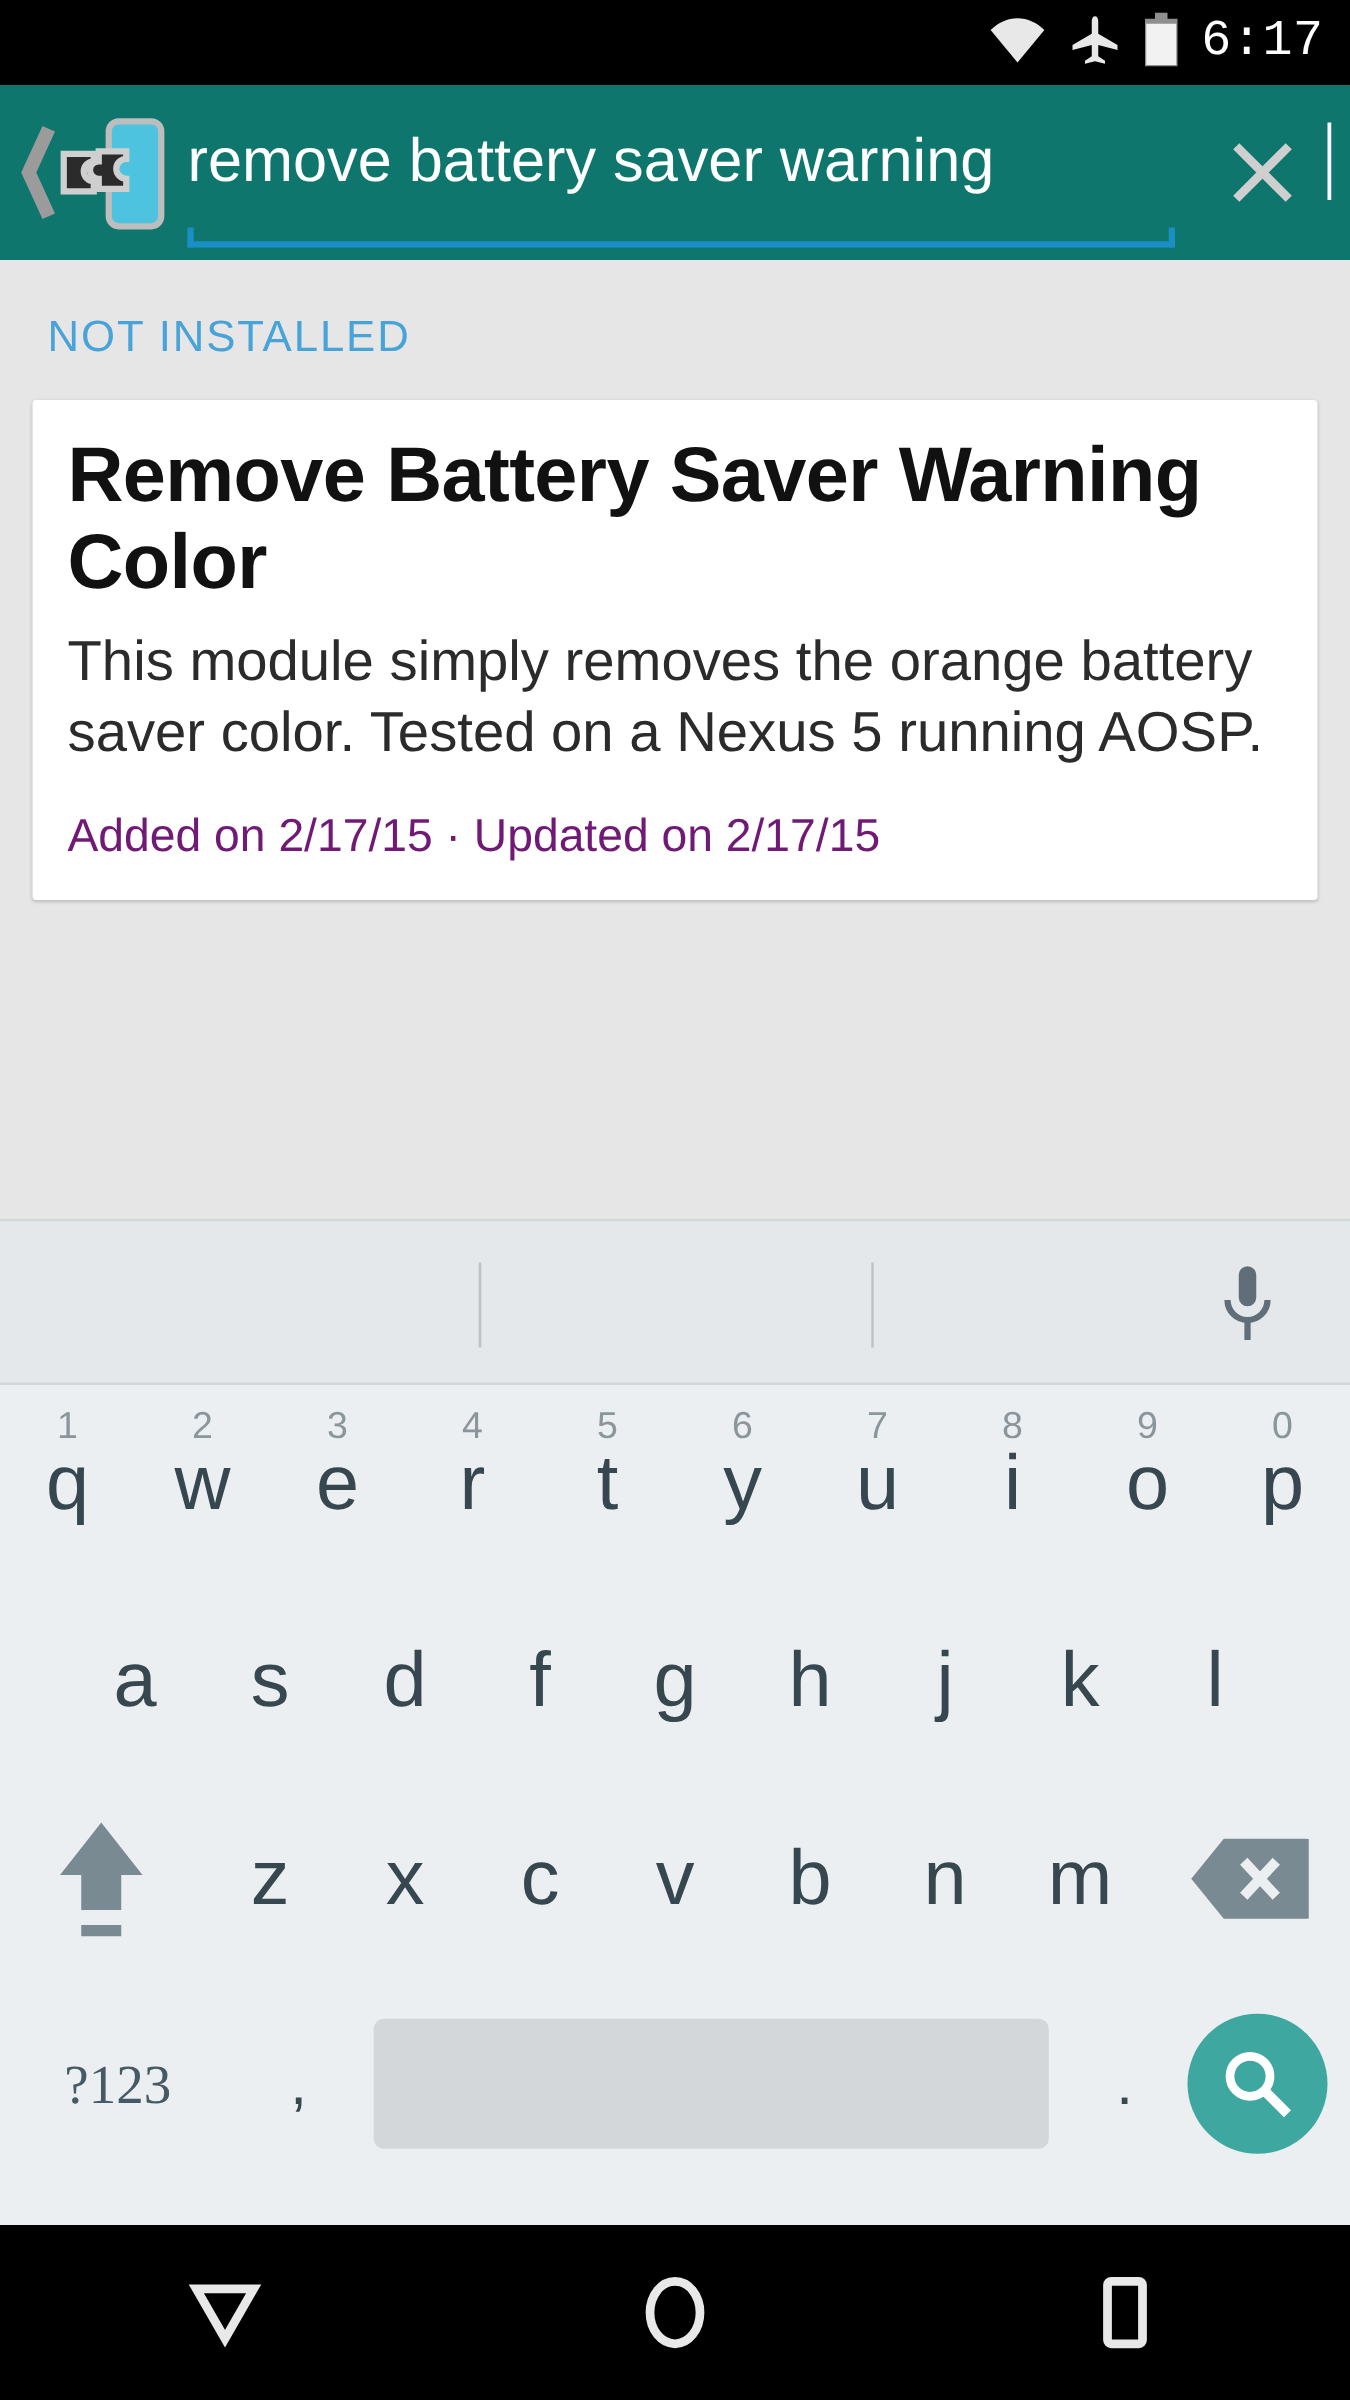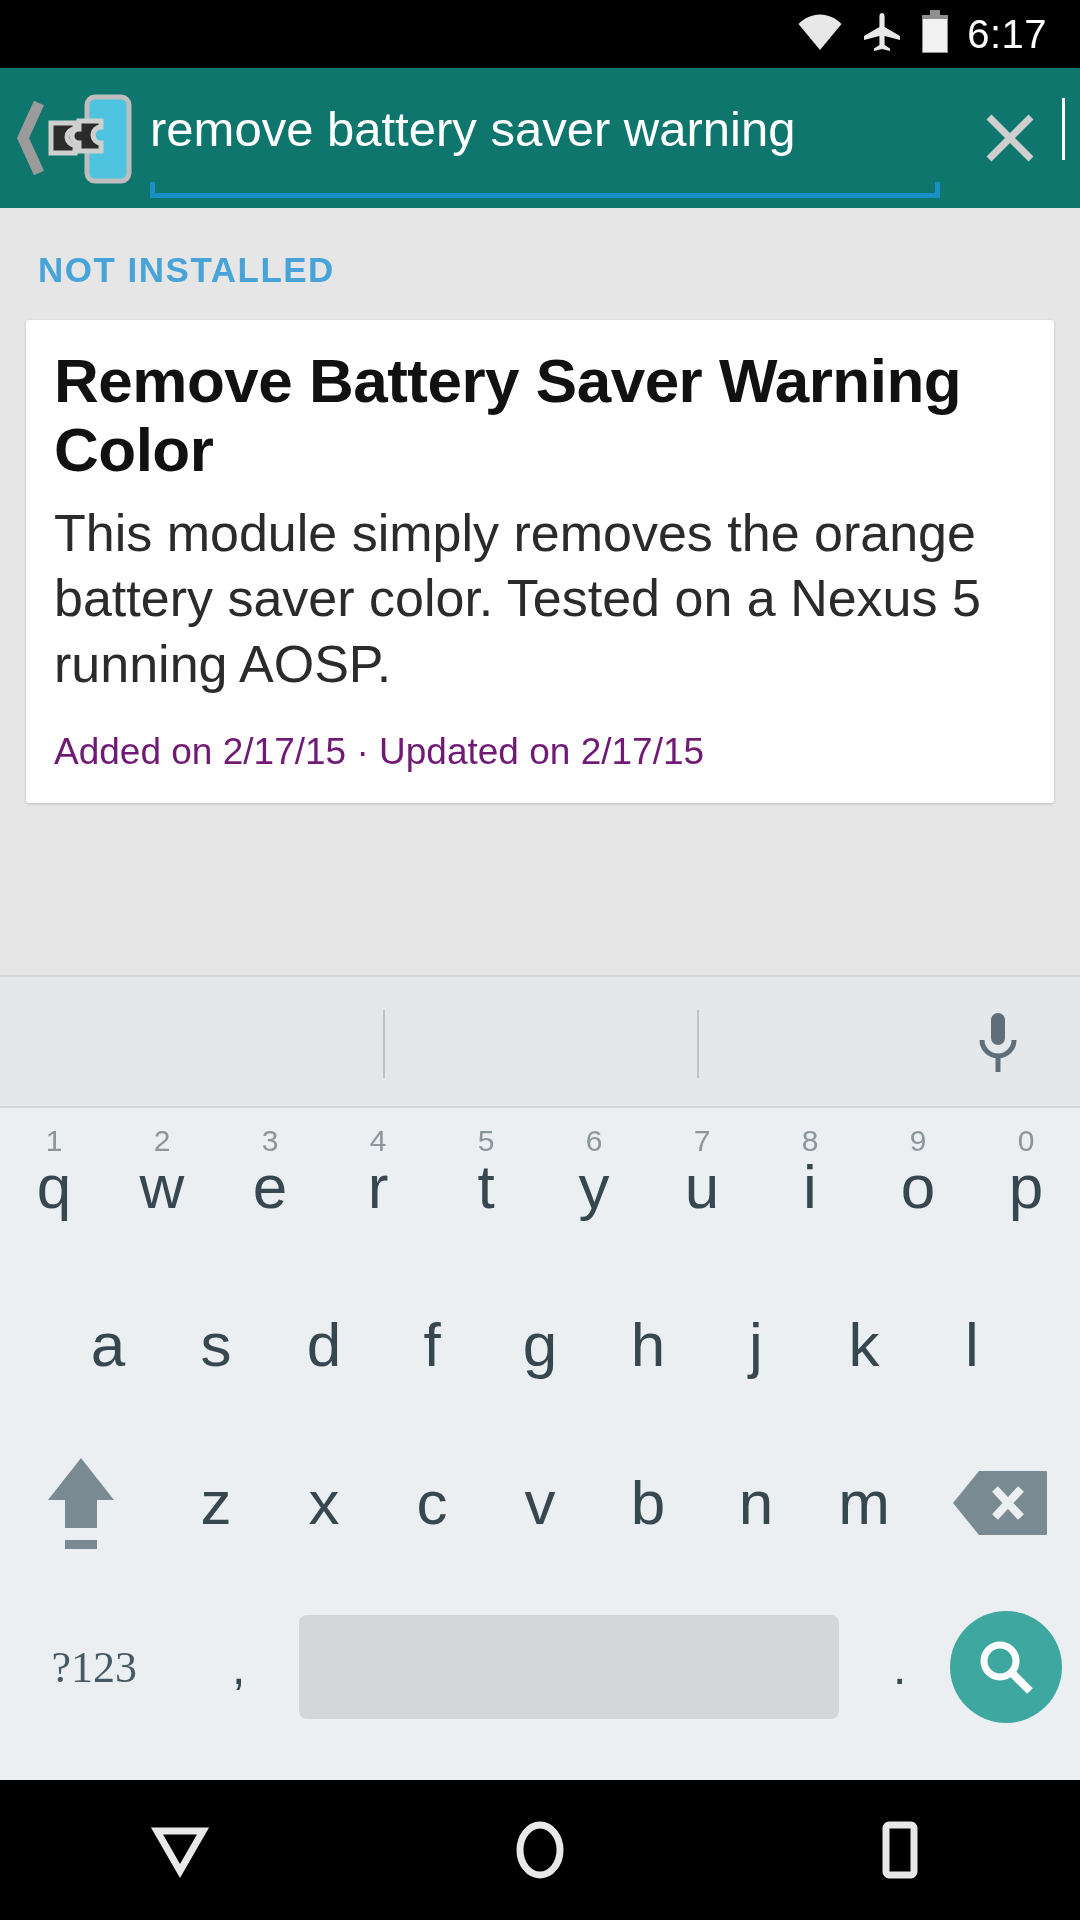--- a/index.html
+++ b/index.html
@@ -8,21 +8,21 @@
     background:#000;
     font-family:"Liberation Sans", sans-serif;
     overflow:hidden;
   }
   #screen { position:relative; width:1080px; height:1920px; background:#e6e6e6; }
 
   
   .statusbar{
     position:absolute; top:0; left:0; width:1080px; height:68px;
     background:#000; display:flex; align-items:center; justify-content:flex-end;
-    padding-right:33px; gap:18px;
+    padding-right:21px; gap:18px;font-family:Liberation Mono, monospace;
   }
   .sb-icon{ display:block; }
   .sb-time{ color:#fff; font-size:40px; letter-spacing:0.5px; line-height:1; }
 
   
   .actionbar{
     position:absolute; top:68px; left:0; width:1080px; height:140px;
     background:#0f766e; display:flex; align-items:flex-end;
   }
   .app-icon{ width:150px; height:140px; display:flex; align-items:center;
@@ -52,34 +52,34 @@
     width:140px; height:140px; display:flex; align-items:center;
     justify-content:center; background:transparent; border:0; cursor:pointer;
   }
 
   
   .content{
     position:absolute; top:208px; left:0; width:1080px; height:767px;
     background:#e6e6e6;
   }
   .section-header{
-    color:#47a3d8; font-size:35px; font-weight:bold; letter-spacing:1.5px;
+    color:#47a3d8; font-size:35px; font-weight:normal; letter-spacing:1.5px;
     padding:42px 0 30px 38px;
   }
   .card{
     margin:0 26px; background:#ffffff; border-radius:3px;
     padding:26px 28px 30px 28px;
     box-shadow:0 1px 3px rgba(0,0,0,0.18);
   }
   .card-title{
     font-size:62px; color:#111; line-height:1.12; font-weight:bold;
     letter-spacing:-0.5px;
   }
   .card-desc{
-    font-size:52px; color:#2b2b2b; line-height:1.26; margin-top:16px;
+    font-size:45px; color:#2b2b2b; line-height:1.26; margin-top:16px;
   }
   .card-meta{
     font-size:37px; color:#701a75; margin-top:34px;
   }
 
   
   .keyboard{
     position:absolute; top:975px; left:0; width:1080px; height:805px;
     background:#eceff1;
   }

